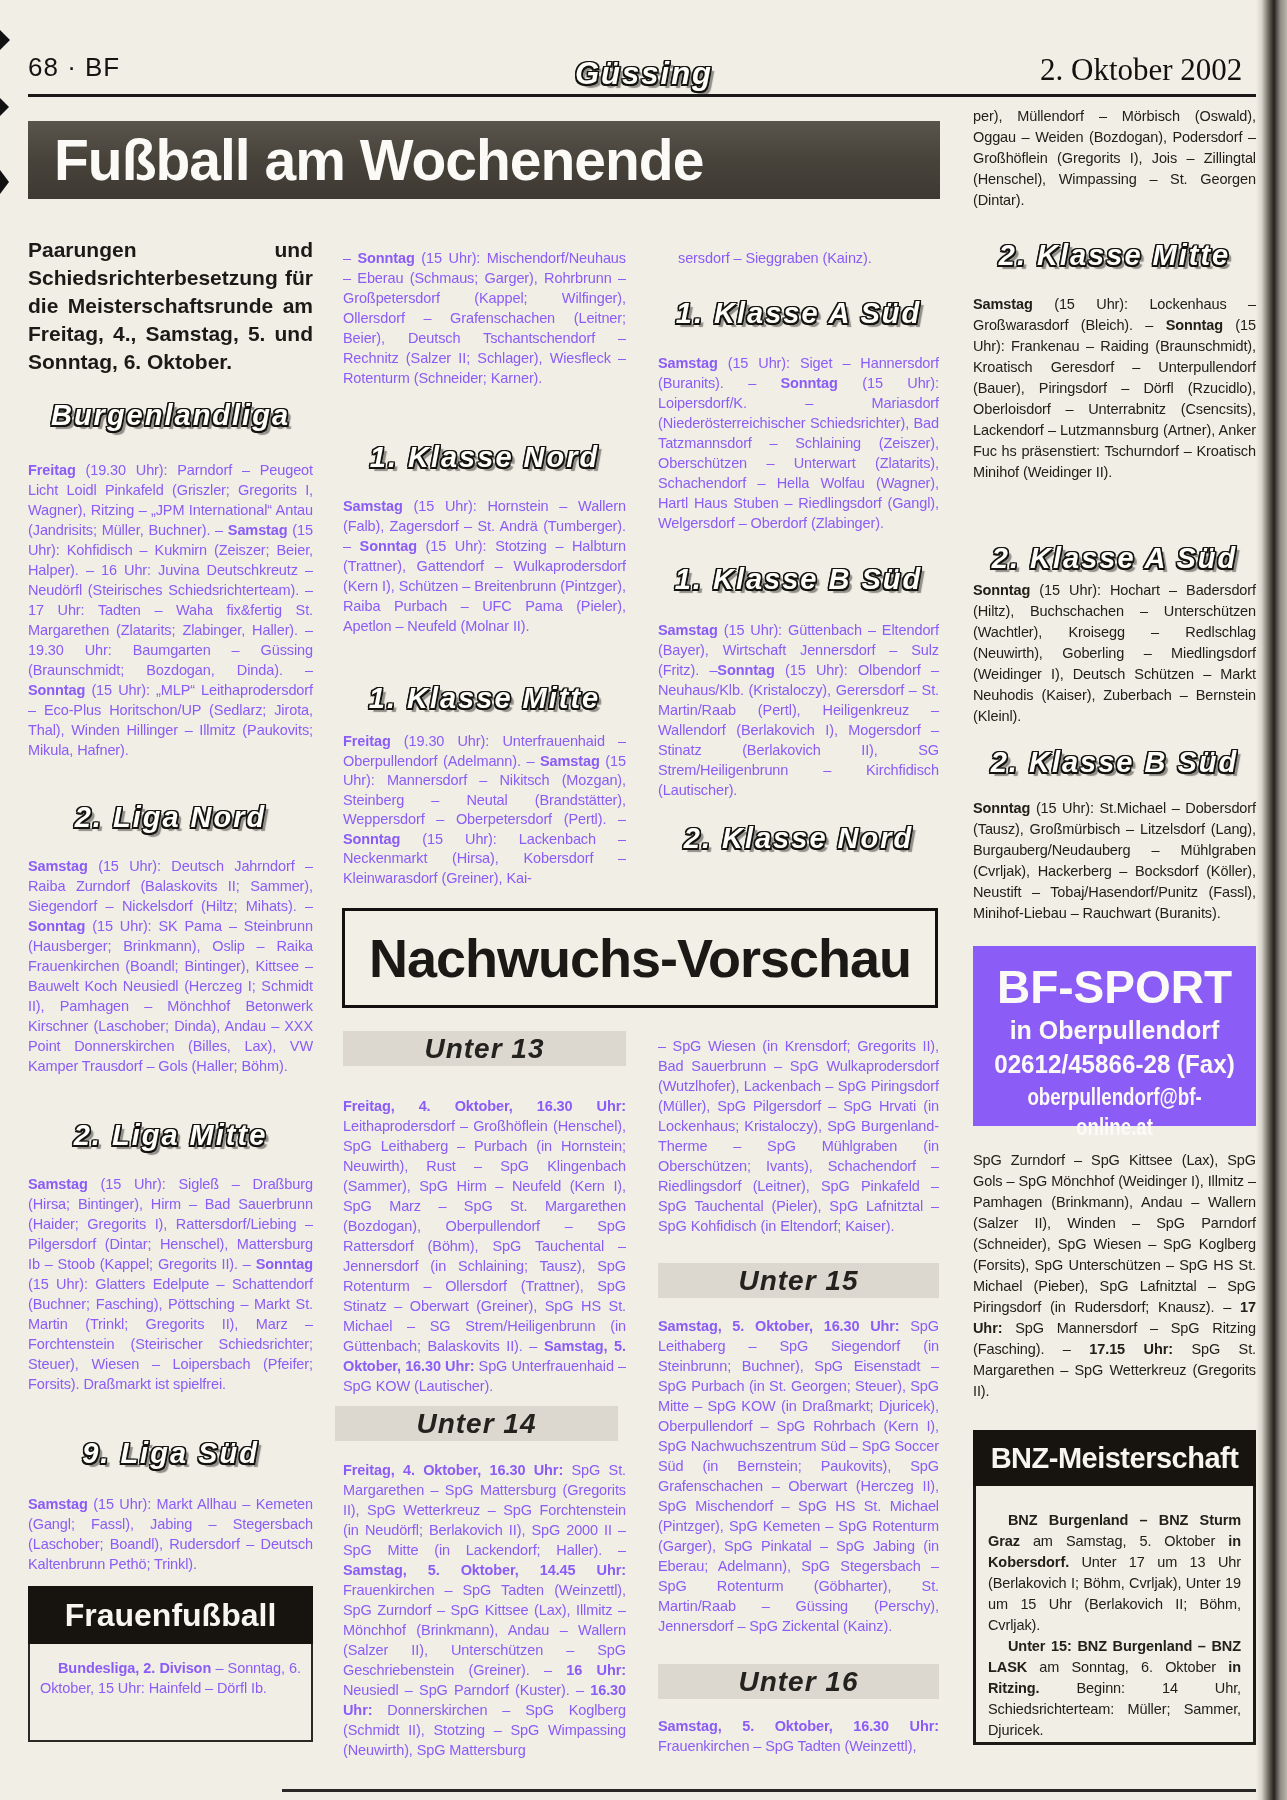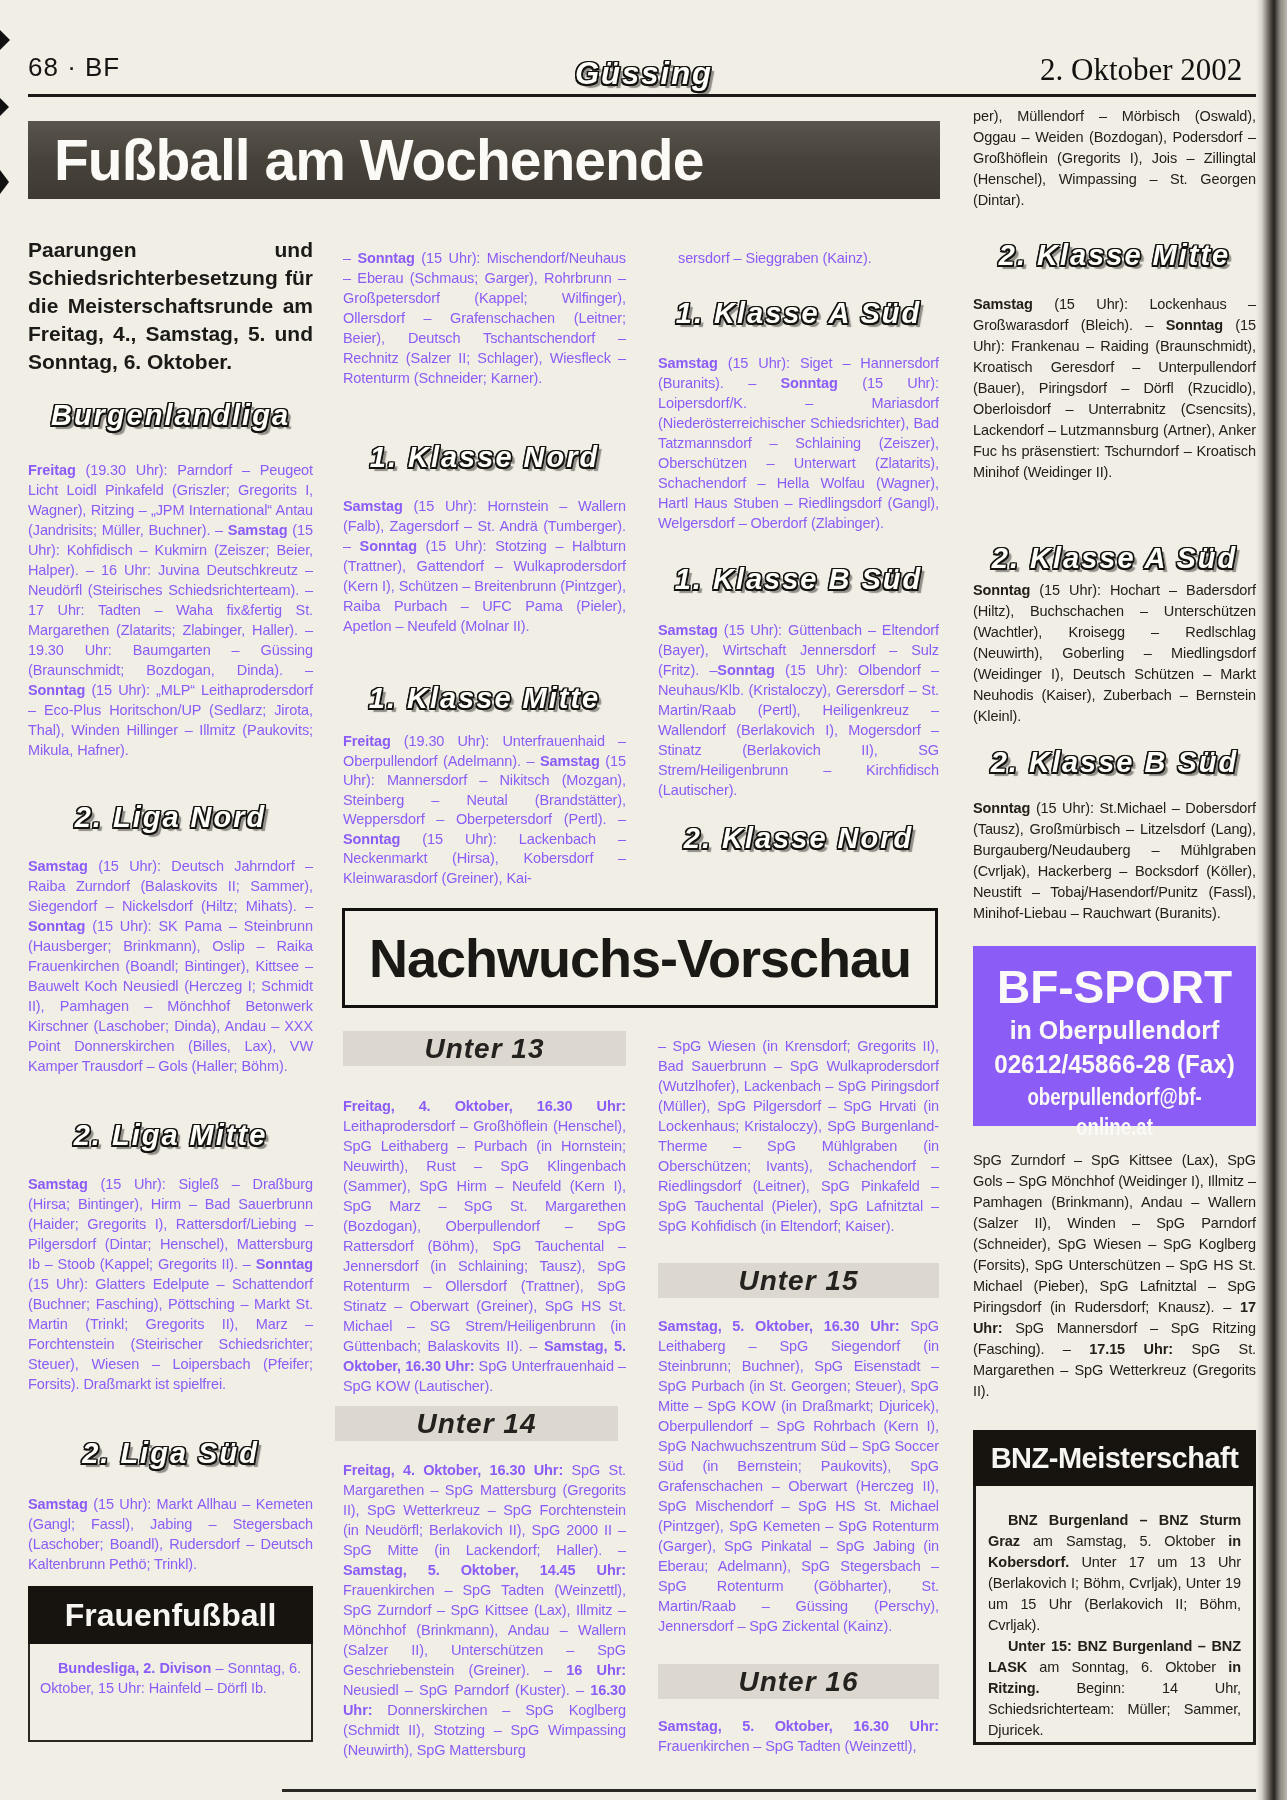--- a/index.html
+++ b/index.html
@@ -64,21 +64,21 @@
 
   <div class="abs banner" style="left:28px;top:121px;width:886px;height:78px;">Fußball am Wochenende</div>
 
   <div class="abs intro" style="left:28px;top:236px;width:285px;"><span class="b">Paarungen und Schiedsrichterbesetzung für die Meisterschaftsrunde am Freitag, 4., Samstag, 5. und Sonntag, 6. Oktober.</span></div>
   <div class="abs sec-h outlined" style="left:28px;top:398px;width:285px;">Burgenlandliga</div>
   <div class="abs txt" style="left:28px;top:460px;width:285px;"><span class="b">Freitag</span><span> (19.30 Uhr): Parndorf – Peugeot Licht Loidl Pinkafeld (Griszler; Gregorits I, Wagner), Ritzing – „JPM International“ Antau (Jandrisits; Müller, Buchner). – </span><span class="b">Samstag</span><span> (15 Uhr): Kohfidisch – Kukmirn (Zeiszer; Beier, Halper). – 16 Uhr: Juvina Deutschkreutz – Neudörfl (Steirisches Schiedsrichterteam). – 17 Uhr: Tadten – Waha fix&amp;fertig St. Margarethen (Zlatarits; Zlabinger, Haller). – 19.30 Uhr: Baumgarten – Güssing (Braunschmidt; Bozdogan, Dinda). – </span><span class="b">Sonntag</span><span> (15 Uhr): „MLP“ Leithaprodersdorf – Eco-Plus Horitschon/UP (Sedlarz; Jirota, Thal), Winden Hillinger – Illmitz (Paukovits; Mikula, Hafner).</span></div>
   <div class="abs sec-h outlined" style="left:28px;top:800px;width:285px;">2. Liga Nord</div>
   <div class="abs txt" style="left:28px;top:856px;width:285px;"><span class="b">Samstag</span><span> (15 Uhr): Deutsch Jahrndorf – Raiba Zurndorf (Balaskovits II; Sammer), Siegendorf – Nickelsdorf (Hiltz; Mihats). – </span><span class="b">Sonntag</span><span> (15 Uhr): SK Pama – Steinbrunn (Hausberger; Brinkmann), Oslip – Raika Frauenkirchen (Boandl; Bintinger), Kittsee – Bauwelt Koch Neusiedl (Herczeg I; Schmidt II), Pamhagen – Mönchhof Betonwerk Kirschner (Laschober; Dinda), Andau – XXX Point Donnerskirchen (Billes, Lax), VW Kamper Trausdorf – Gols (Haller; Böhm).</span></div>
   <div class="abs sec-h outlined" style="left:28px;top:1118px;width:285px;">2. Liga Mitte</div>
   <div class="abs txt" style="left:28px;top:1174px;width:285px;"><span class="b">Samstag</span><span> (15 Uhr): Sigleß – Draßburg (Hirsa; Bintinger), Hirm – Bad Sauerbrunn (Haider; Gregorits I), Rattersdorf/Liebing – Pilgersdorf (Dintar; Henschel), Mattersburg Ib – Stoob (Kappel; Gregorits II). – </span><span class="b">Sonntag</span><span> (15 Uhr): Glatters Edelpute – Schattendorf (Buchner; Fasching), Pöttsching – Markt St. Martin (Trinkl; Gregorits II), Marz – Forchtenstein (Steirischer Schiedsrichter; Steuer), Wiesen – Loipersbach (Pfeifer; Forsits). Draßmarkt ist spielfrei.</span></div>
-  <div class="abs sec-h outlined" style="left:28px;top:1436px;width:285px;">2. Liga Süd</div>
+  <div class="abs sec-h outlined" style="left:28px;top:1436px;width:285px;">9. Liga Süd</div>
   <div class="abs txt" style="left:28px;top:1494px;width:285px;"><span class="b">Samstag</span><span> (15 Uhr): Markt Allhau – Kemeten (Gangl; Fassl), Jabing – Stegersbach (Laschober; Boandl), Rudersdorf – Deutsch Kaltenbrunn  Pethö; Trinkl).</span></div>
 
   <div class="abs" style="left:28px;top:1586px;width:285px;">
     <div class="bar frau-bar">Frauenfußball</div>
     <div class="frau-body" style="height:82px;">
       <div class="txt indent"><span class="b">Bundesliga, 2. Divison</span><span> – Sonntag, 6. Oktober, 15 Uhr: Hainfeld – Dörfl Ib.</span></div>
     </div>
   </div>
 
   <div class="abs txt" style="left:343px;top:248px;width:283px;"><span>– </span><span class="b">Sonntag</span><span> (15 Uhr): Mischendorf/Neuhaus – Eberau (Schmaus; Garger), Rohrbrunn – Großpetersdorf (Kappel; Wilfinger), Ollersdorf –  Grafenschachen (Leitner; Beier), Deutsch Tschantschendorf – Rechnitz (Salzer II; Schlager), Wiesfleck – Rotenturm (Schneider; Karner).</span></div>

